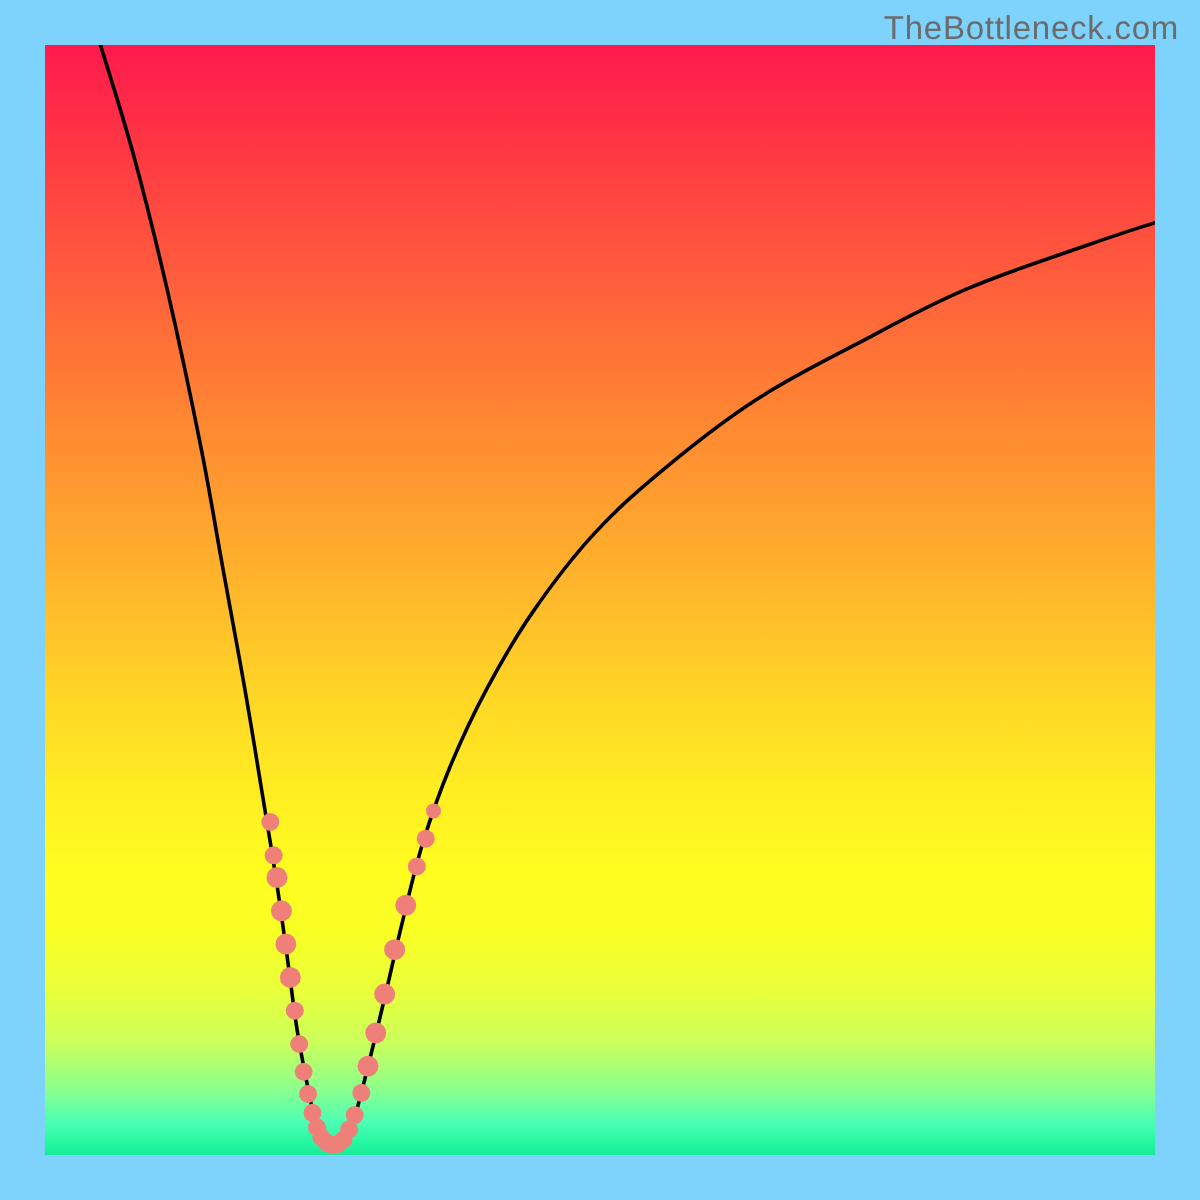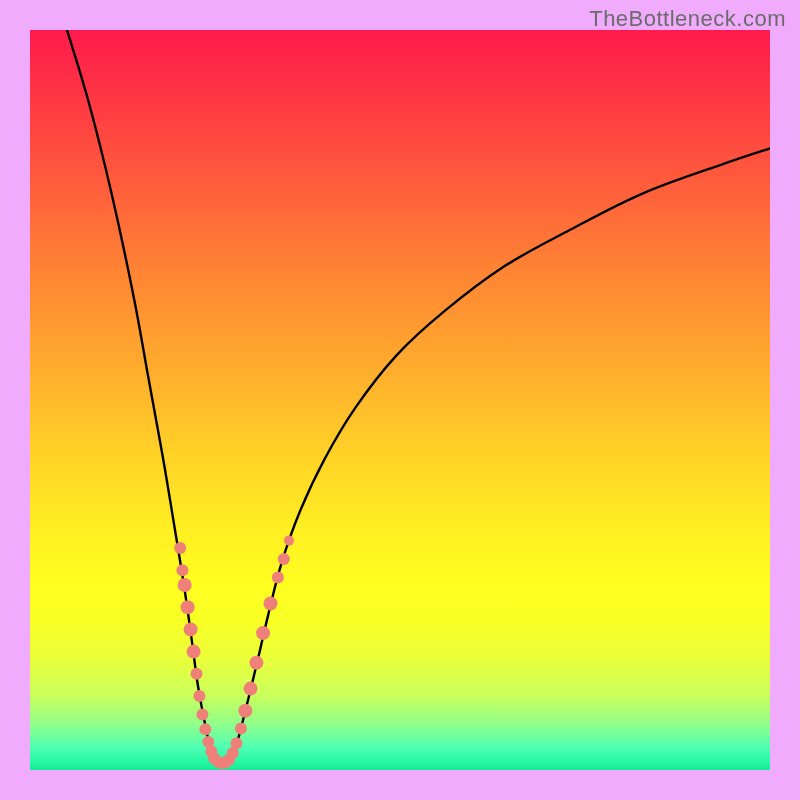--- a/index.html
+++ b/index.html
@@ -8,21 +8,21 @@
     width: 800px;
     height: 800px;
     overflow: hidden;
     background: #000;
     font-family: Arial, Helvetica, sans-serif;
   }
   .frame {
     position: relative;
     width: 800px;
     height: 800px;
-    background: #f0abfc;
+    background: #7dd3fc;
   }
   .plot-area {
     position: absolute;
     left: 30px;
     top: 30px;
     width: 740px;
     height: 740px;
     background: linear-gradient(
       to bottom,
       #ff1a4d 0%,

